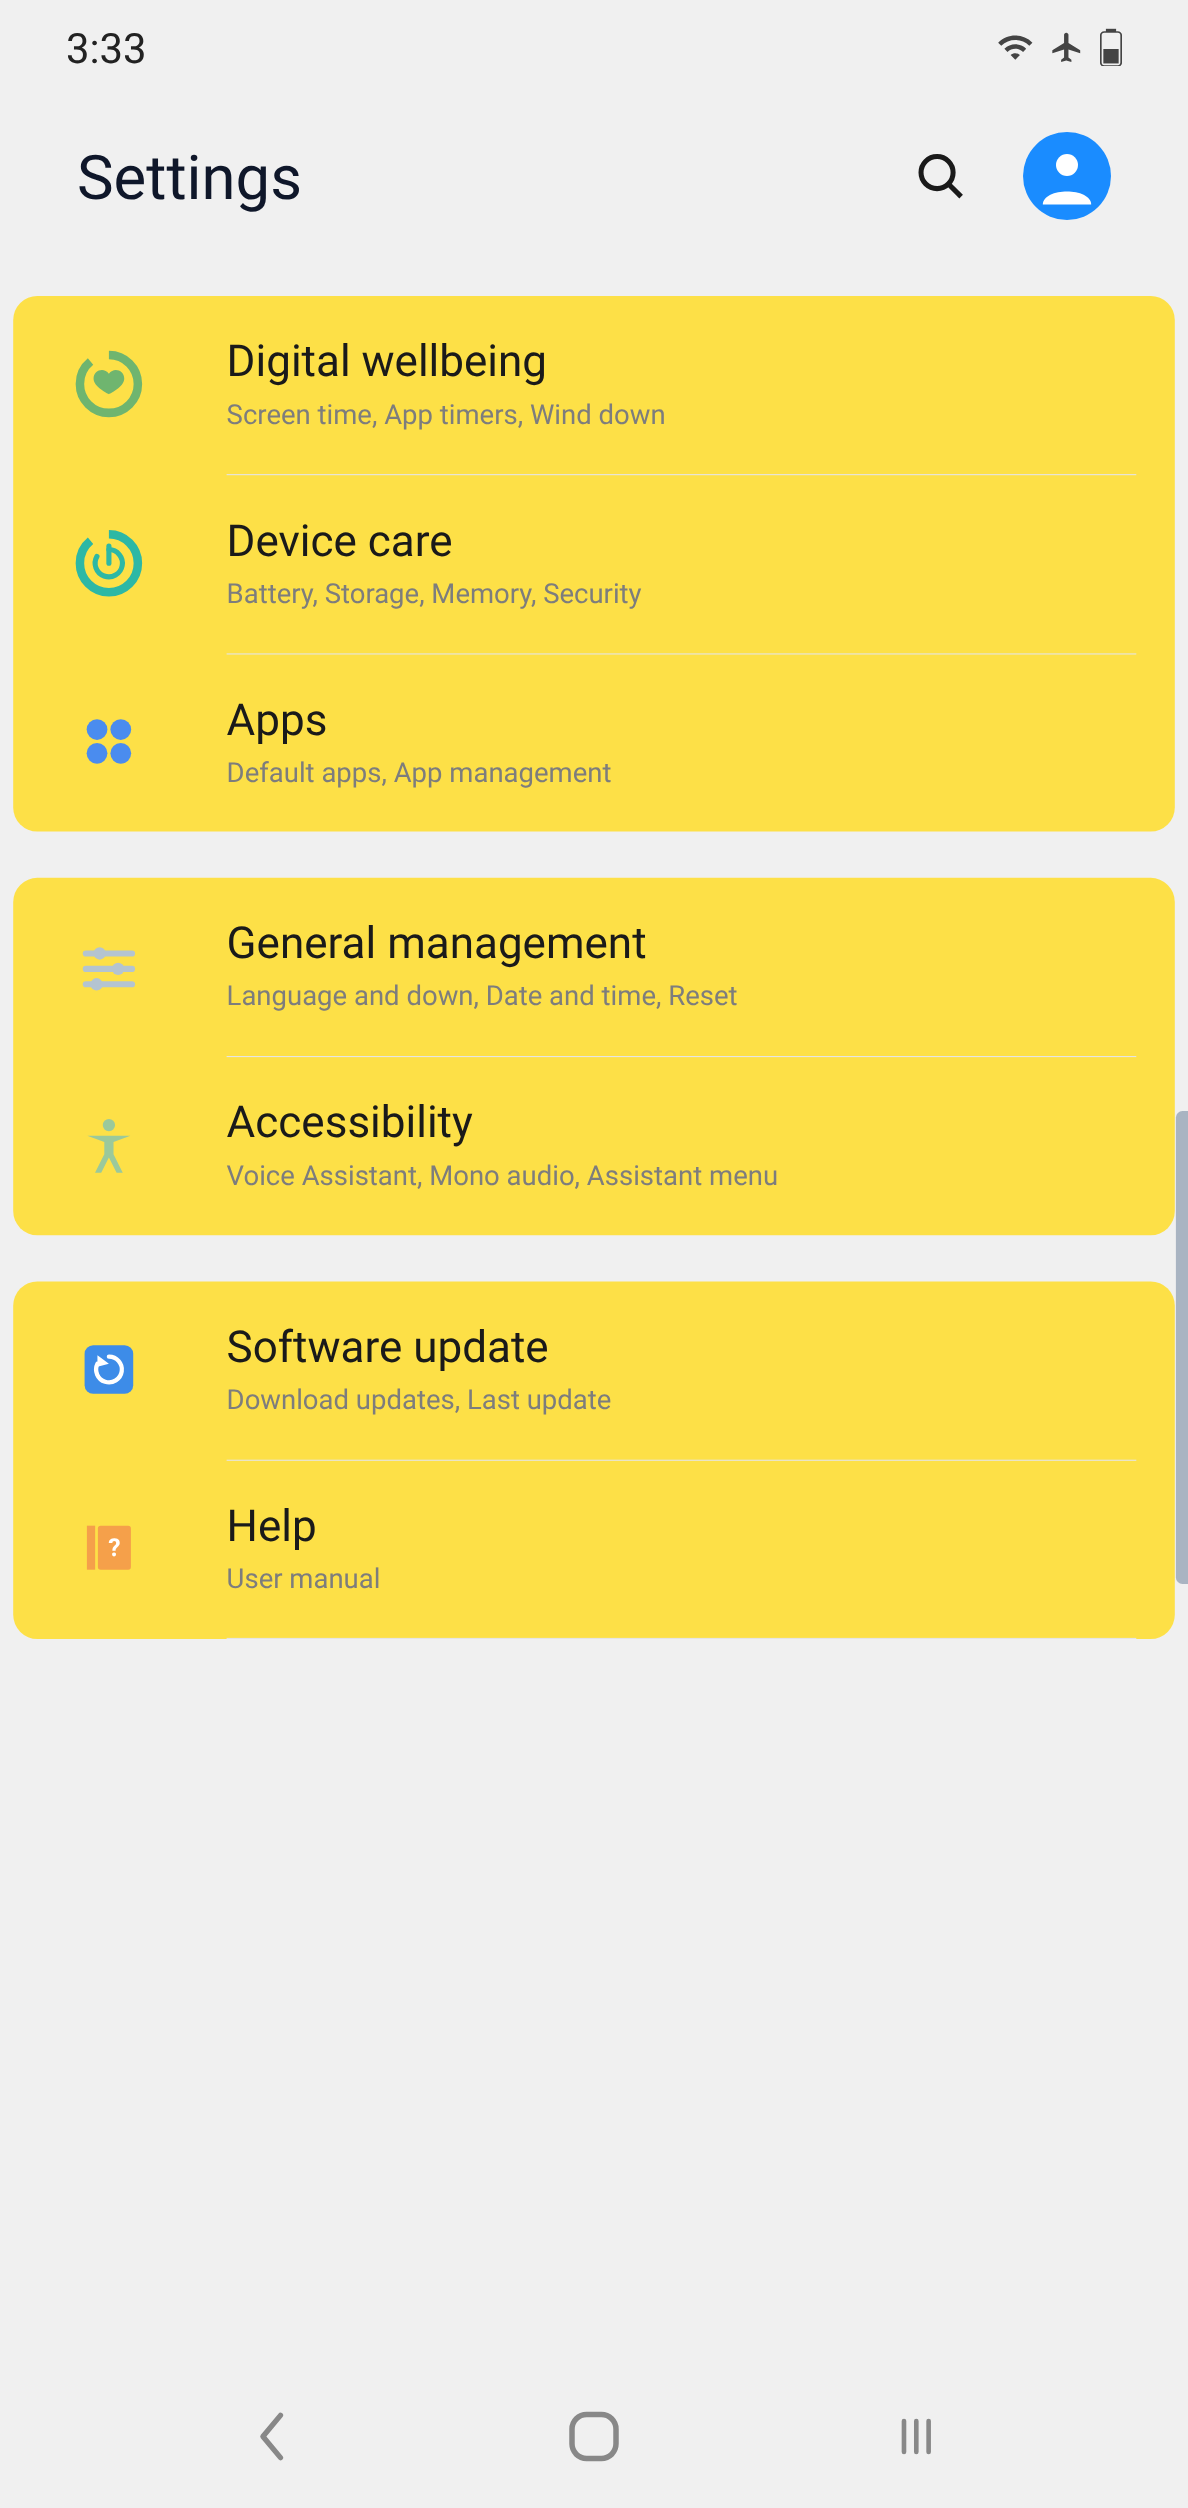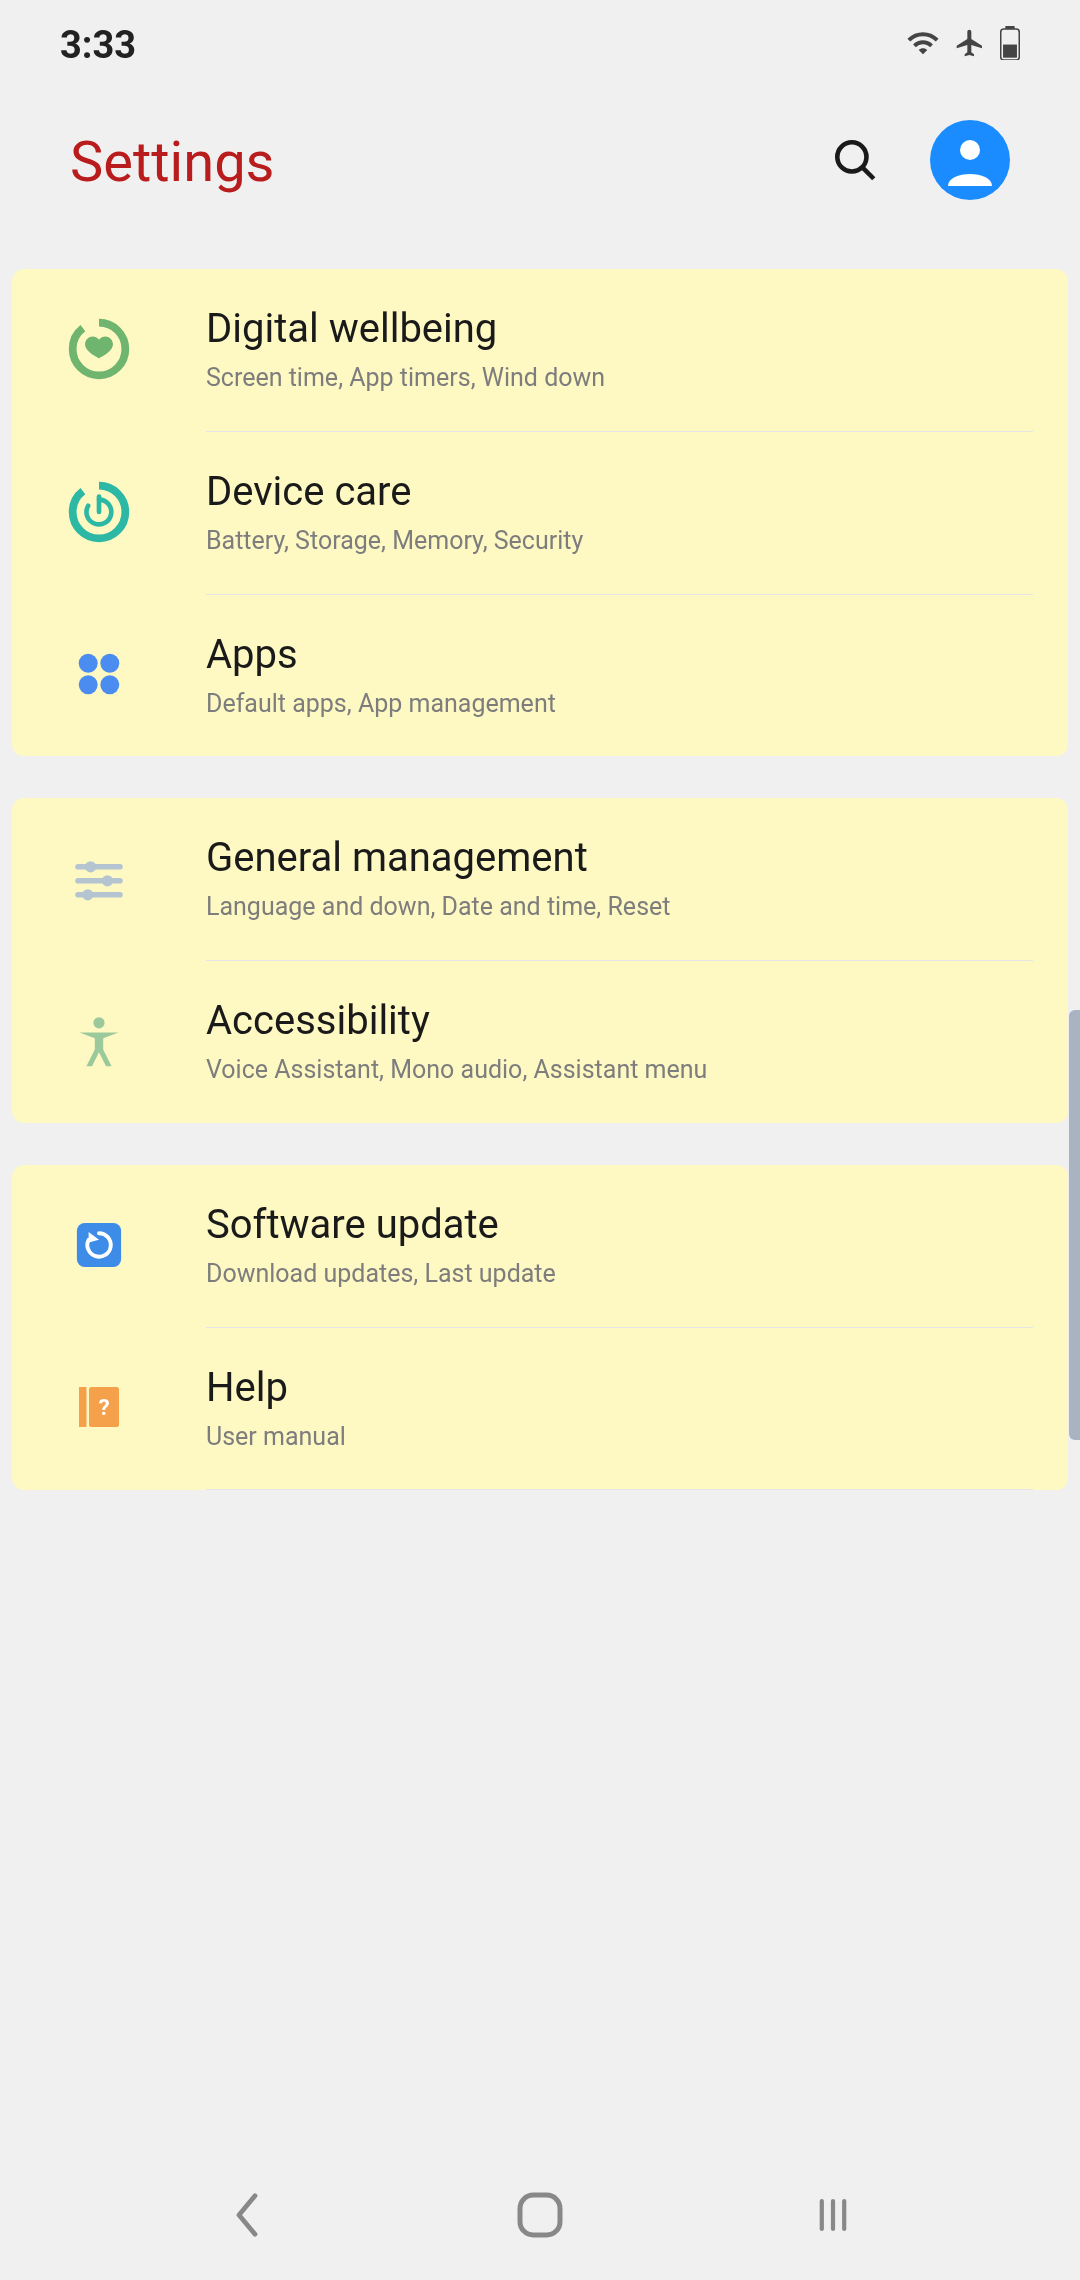--- a/index.html
+++ b/index.html
@@ -17,50 +17,50 @@
     }
     .status-bar {
       height: 90px;
       display: flex;
       justify-content: space-between;
       align-items: center;
       padding: 0 60px;
     }
     .status-time {
       font-size: 38px;
-      font-weight: 700;
+      font-weight: 400;
       color: #222;
     }
     .status-icons {
       display: flex;
       align-items: center;
       gap: 14px;
     }
     .header {
       padding: 30px 70px 65px 70px;
       display: flex;
       align-items: center;
       justify-content: space-between;
     }
     .header-title {
       font-size: 56px;
       font-weight: 400;
-      color: #b91c1c;
+      color: #0f172a;
     }
     .header-actions {
       display: flex;
       align-items: center;
       gap: 50px;
     }
     .content {
       padding: 0 12px;
     }
     .card {
-      background: #fef9c3;
-      border-radius: 12px;
+      background: #fde047;
+      border-radius: 22px;
       margin-bottom: 42px;
       overflow: hidden;
     }
     .list-item {
       display: flex;
       align-items: center;
       padding: 34px 35px 36px 52px;
       min-height: 140px;
       cursor: pointer;
     }

